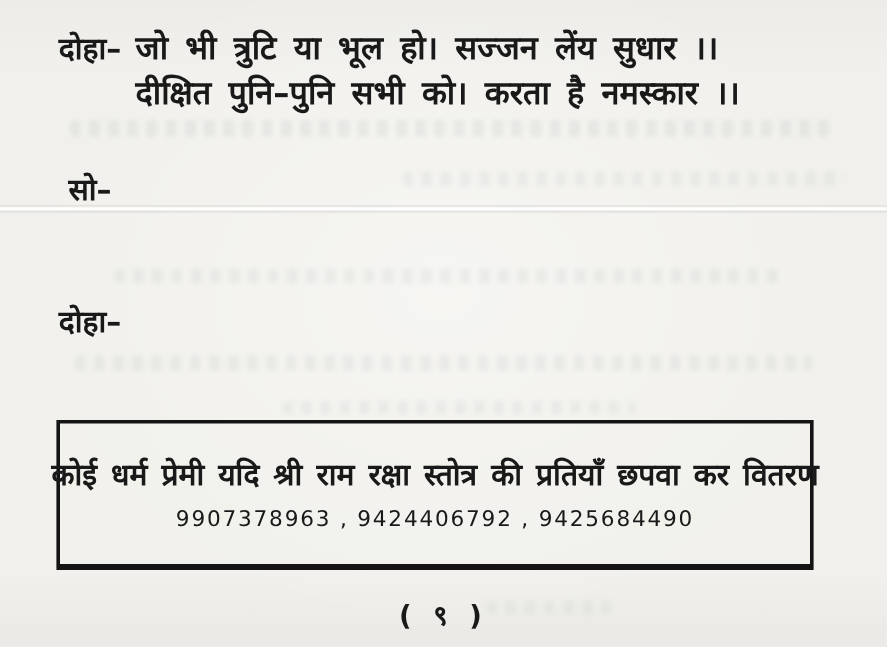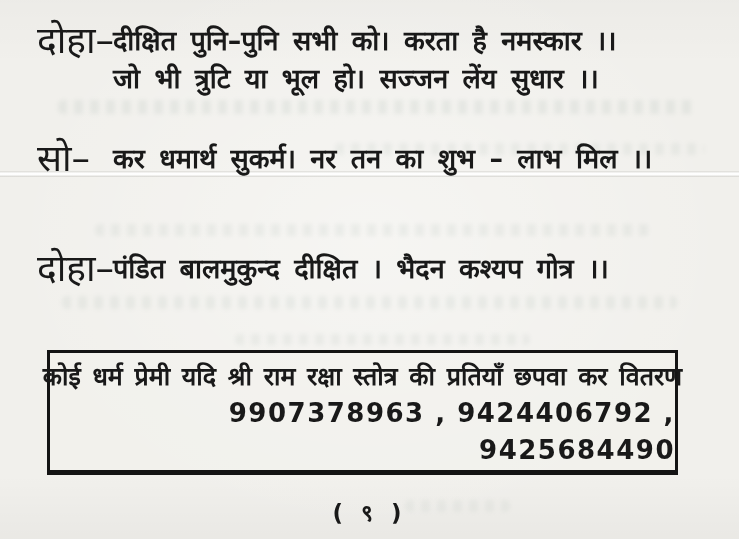--- a/index.html
+++ b/index.html
@@ -60,24 +60,25 @@
   .stanza {
     position: absolute;
     display: flex;
     align-items: flex-start;
     left: 37px;
     z-index: 2;
   }
   .stanza-label {
     flex: none;
     width: 76px;
-    font-size: 37px;
-    font-weight: 400;
+    font-size: 25px;
+    font-weight: 700;
     line-height: 38px;
     white-space: nowrap;
+    text-align: center;
   }
   .verse-line {
     font-size: 27px;
     font-weight: 700;
     line-height: 38px;
     word-spacing: 5px;
     white-space: nowrap;
   }
   .st-1 { top: 22px; }
   .st-2 { top: 140px; }
@@ -101,22 +102,22 @@
   }
   .notice-line {
     font-size: 25px;
     font-weight: 700;
     line-height: 37px;
     word-spacing: 3px;
     white-space: nowrap;
     text-align: center;
   }
   .notice-phones {
-    font-size: 26px;
-    font-weight: 700;
+    font-size: 18px;
+    font-weight: 400;
     line-height: 37px;
     letter-spacing: 1.5px;
     text-align: right;
   }
 
   .page-number {
     position: absolute;
     left: 0;
     right: 0;
     top: 496px;
@@ -136,36 +137,34 @@
 <div class="smudge s2"></div>
 <div class="crease"></div>
 <div class="smudge s3"></div>
 <div class="smudge s4"></div>
 <div class="smudge s5"></div>
 <div class="smudge s6"></div>
 
 <div class="stanza st-1">
   <div class="stanza-label">दोहा–</div>
   <div>
+    <div class="verse-line">जो भी त्रुटि या भूल हो। सज्जन लेंय सुधार ।।</div>
     <div class="verse-line">दीक्षित पुनि–पुनि सभी को। करता है नमस्कार ।।</div>
-    <div class="verse-line">जो भी त्रुटि या भूल हो। सज्जन लेंय सुधार ।।</div>
   </div>
 </div>
 
 <div class="stanza st-2">
   <div class="stanza-label">सो–</div>
   <div>
-    <div class="verse-line">कर धमार्थ सुकर्म। नर तन का शुभ – लाभ मिल ।।</div>
   </div>
 </div>
 
 <div class="stanza st-3">
   <div class="stanza-label">दोहा–</div>
   <div>
-    <div class="verse-line">पंडित बालमुकुन्द दीक्षित । भैदन कश्यप गोत्र ।।</div>
   </div>
 </div>
 
 <div class="notice-box">
   <div class="notice-line">कोई धर्म प्रेमी यदि श्री राम रक्षा स्तोत्र की प्रतियाँ छपवा कर वितरण</div>
   <div class="notice-phones">9907378963 , 9424406792 , 9425684490</div>
 </div>
 
 <div class="page-number">( ९ )</div>
 

